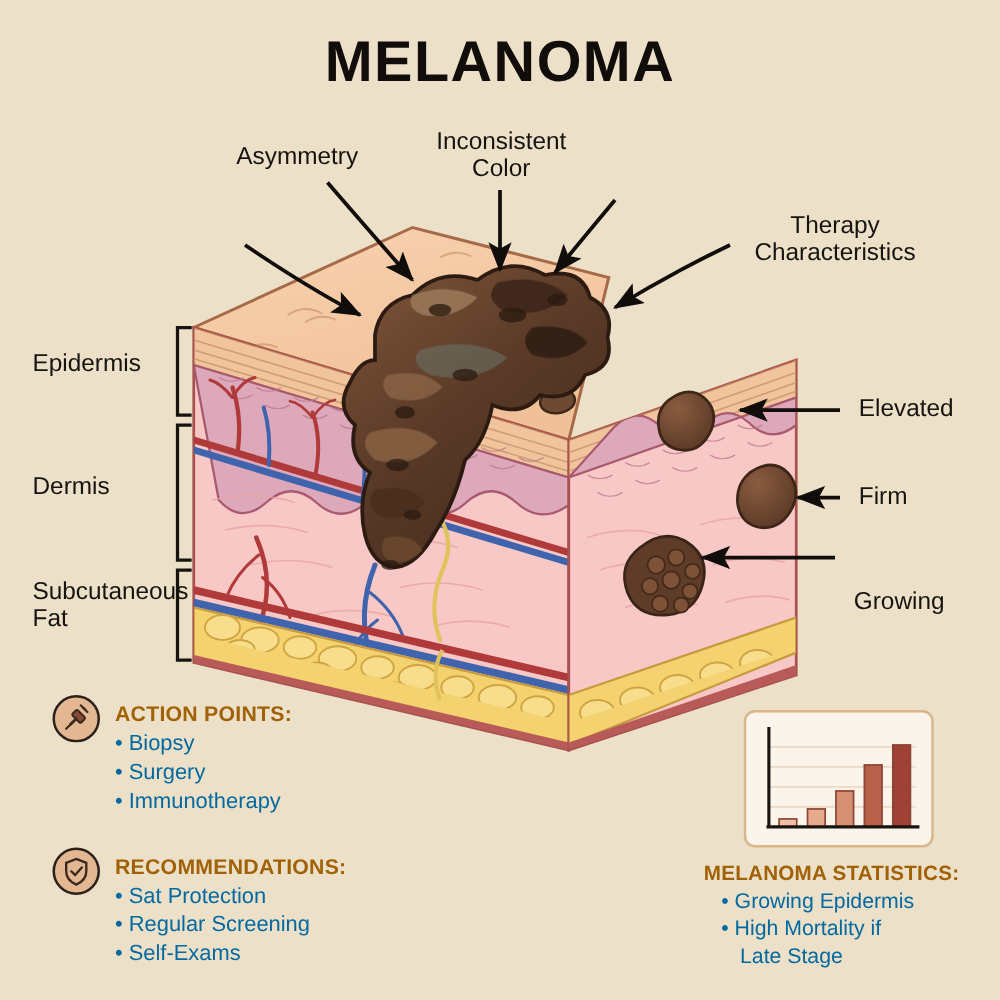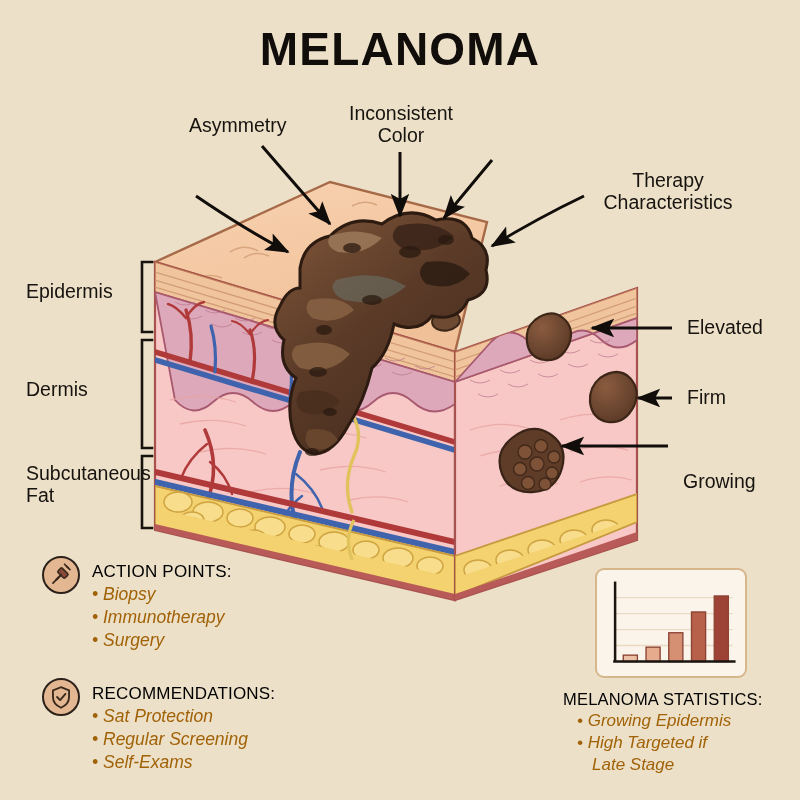--- a/index.html
+++ b/index.html
@@ -17,22 +17,22 @@
   .lbl.c{text-align:center;}
   .lbl.r{padding-left:26px;}
 
   #title{
     position:absolute;left:0;top:22px;width:800px;text-align:center;
     font-size:46px;font-weight:bold;letter-spacing:1.2px;color:#100d0a;
   }
 
   
   .infoblock{position:absolute;}
-  .info-head{font-size:17px;font-weight:normal;color:#000000;letter-spacing:.2px;}
-  .info-li{font-size:17.5px;color:#a16207;line-height:1.30;white-space:pre;font-style:italic;}
+  .info-head{font-size:17px;font-weight:bold;color:#a16207;letter-spacing:.2px;}
+  .info-li{font-size:17.5px;color:#0369a1;line-height:1.30;white-space:pre;}
   .bullets{margin-top:1px;}
 
   .iconcircle{
     position:absolute;width:38px;height:38px;border-radius:50%;
     background:#e2b791;border:2.2px solid #2b211a;
     box-sizing:border-box;
   }
 
   
   #chartcard{
@@ -338,22 +338,22 @@
         <line x1="23" y1="7" x2="27" y2="11"></line>
       </g>
       <rect x="15.5" y="13.5" width="11" height="6.6" rx="1.4" transform="rotate(45 21 17)" fill="#8a4a3a" stroke="#3a2a1e" stroke-width="1.8"></rect>
       <line x1="14" y1="24" x2="19" y2="19" stroke="#3a2a1e" stroke-width="2.6" stroke-linecap="round"></line>
     </svg>
   </div>
   <div class="infoblock" style="left:92px;top:562px;width:230px;">
     <div class="info-head">ACTION POINTS:</div>
     <div class="bullets">
       <div class="info-li">• <span>Biopsy</span></div>
+      <div class="info-li">• <span>Surgery</span></div>
       <div class="info-li">• <span>Immunotherapy</span></div>
-      <div class="info-li">• <span>Surgery</span></div>
     </div>
   </div>
 
   <div class="iconcircle" style="left:42px;top:678px;">
     <svg viewBox="0 0 38 38" width="34" height="34" style="position:absolute;left:0;top:0;">
       <path d="M19 8 L28 11.5 V19 q0,8 -9,12 q-9,-4 -9,-12 V11.5 z" fill="none" stroke="#3a2a1e" stroke-width="2.1"></path>
       <path d="M14.6 19 L18 22.4 L24 15.6" fill="none" stroke="#3a2a1e" stroke-width="2.1" stroke-linecap="round" stroke-linejoin="round"></path>
     </svg>
   </div>
   <div class="infoblock" style="left:92px;top:684px;width:240px;">
@@ -382,18 +382,18 @@
         </g>
       <line x1="18" y1="12" x2="18" y2="95" stroke="#1a1410" stroke-width="2.6"></line>
       <line x1="16" y1="95" x2="143" y2="95" stroke="#1a1410" stroke-width="2.6"></line>
     </svg>
   </div>
 
   <div id="statsblock">
     <div class="info-head">MELANOMA STATISTICS:</div>
     <div class="bullets" style="padding-left:14px;">
       <div class="info-li">• <span>Growing Epidermis</span></div>
-      <div class="info-li">• <span>High Targeted if</span></div>
+      <div class="info-li">• <span>High Mortality if</span></div>
       <div class="info-li" style="padding-left:15px;"><span>Late Stage</span></div>
     </div>
   </div>
 
 </div>
 
 </body></html>

